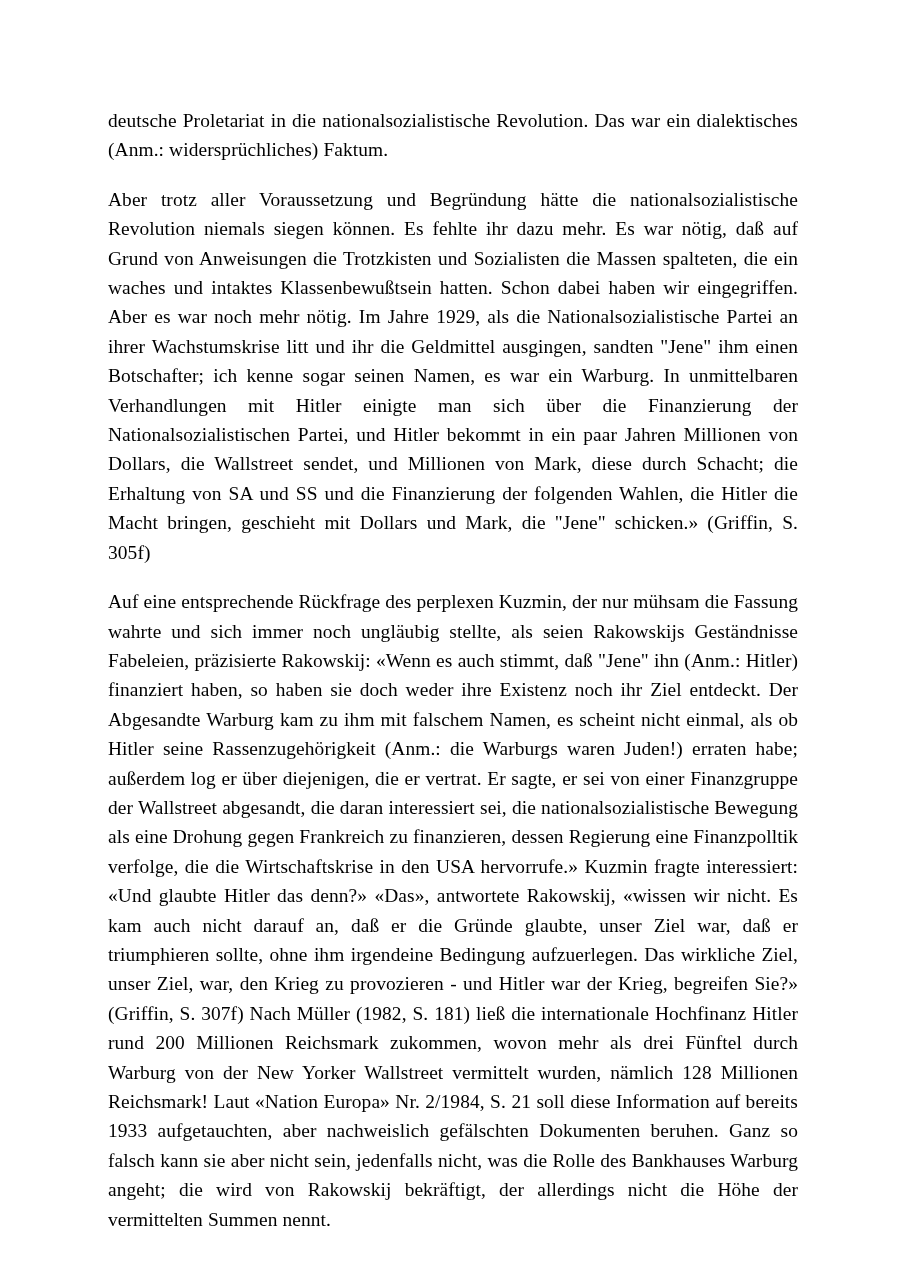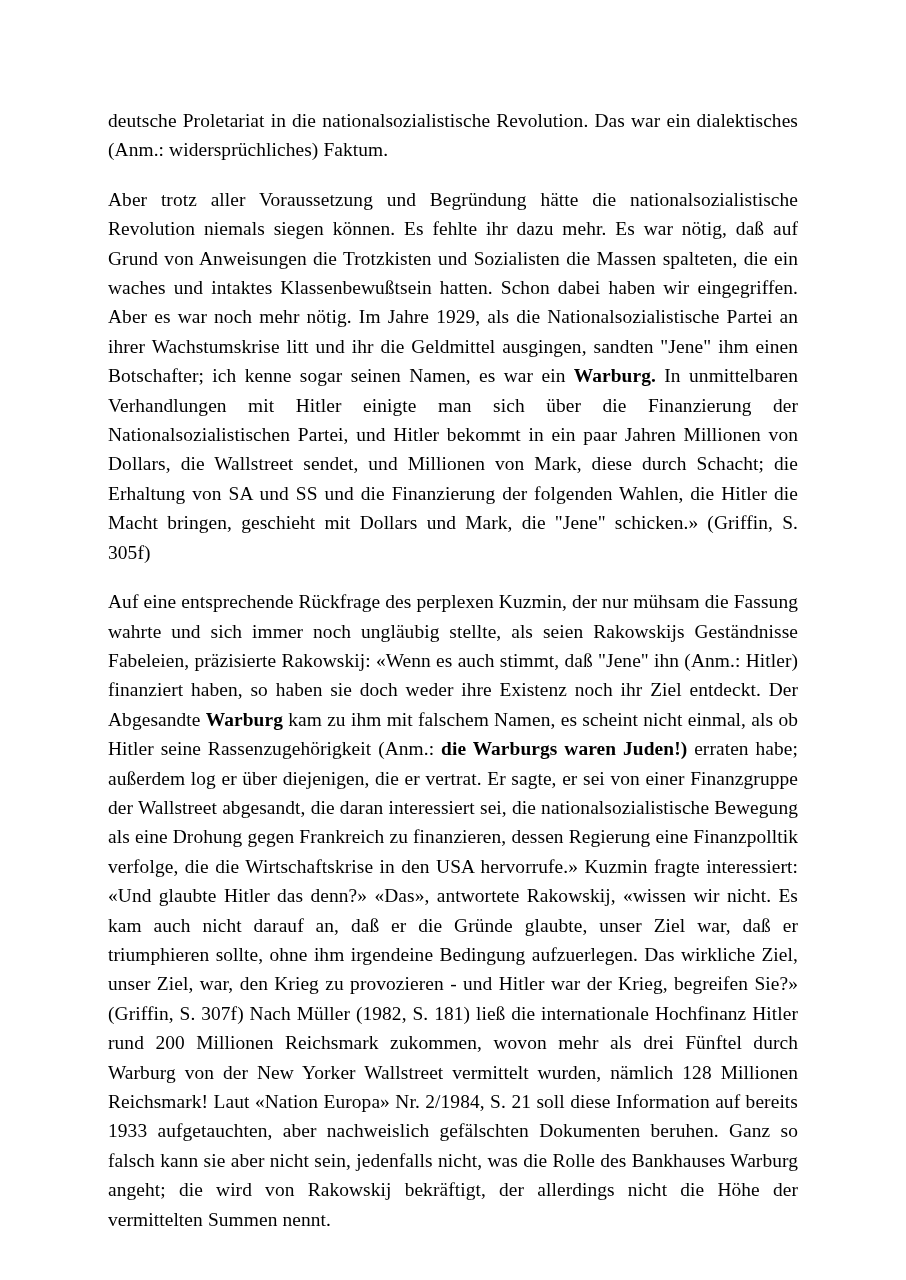--- a/index.html
+++ b/index.html
@@ -35,21 +35,21 @@
     text-justify: inter-word;
     -webkit-hyphens: none;
     hyphens: none;
     word-spacing: 0.005em;
     letter-spacing: 0.005em;
   }
   p.para:last-child {
     margin-bottom: 0;
   }
   .b {
-    font-weight: bold;
+    font-weight: normal;
   }
 </style>
 </head>
 <body style="background: rgb(255, 255, 255); color: rgb(0, 0, 0);">
 
 <div class="page">
   <div class="text-column" id="text-column">
       <p class="para"><span>deutsche Proletariat in die nationalsozialistische Revolution. Das war ein dialektisches (Anm.: widersprüchliches) Faktum.</span></p>
       <p class="para"><span>Aber trotz aller Voraussetzung und Begründung hätte die nationalsozialistische Revolution niemals siegen können. Es fehlte ihr dazu mehr. Es war nötig, daß auf Grund von Anweisungen die Trotzkisten und Sozialisten die Massen spalteten, die ein waches und intaktes Klassenbewußtsein hatten. Schon dabei haben wir eingegriffen. Aber es war noch mehr nötig. Im Jahre 1929, als die Nationalsozialistische Partei an ihrer Wachstumskrise litt und ihr die Geldmittel ausgingen, sandten "Jene" ihm einen Botschafter; ich kenne sogar seinen Namen, es war ein </span><span class="b">Warburg.</span><span> In unmittelbaren Verhandlungen mit Hitler einigte man sich über die Finanzierung der Nationalsozialistischen Partei, und Hitler bekommt in ein paar Jahren Millionen von Dollars, die Wallstreet sendet, und Millionen von Mark, diese durch Schacht; die Erhaltung von SA und SS und die Finanzierung der folgenden Wahlen, die Hitler die Macht bringen, geschieht mit Dollars und Mark, die "Jene" schicken.» (Griffin, S. 305f)</span></p>
       <p class="para"><span>Auf eine entsprechende Rückfrage des perplexen Kuzmin, der nur mühsam die Fassung wahrte und sich immer noch ungläubig stellte, als seien Rakowskijs Geständnisse Fabeleien, präzisierte Rakowskij: «Wenn es auch stimmt, daß "Jene" ihn (Anm.: Hitler) finanziert haben, so haben sie doch weder ihre Existenz noch ihr Ziel entdeckt. Der Abgesandte </span><span class="b">Warburg</span><span> kam zu ihm mit falschem Namen, es scheint nicht einmal, als ob Hitler seine Rassenzugehörigkeit (Anm.: </span><span class="b">die Warburgs waren Juden!)</span><span> erraten habe; außerdem log er über diejenigen, die er vertrat. Er sagte, er sei von einer Finanzgruppe der Wallstreet abgesandt, die daran interessiert sei, die nationalsozialistische Bewegung als eine Drohung gegen Frankreich zu finanzieren, dessen Regierung eine Finanzpolltik verfolge, die die Wirtschaftskrise in den USA hervorrufe.» Kuzmin fragte interessiert: «Und glaubte Hitler das denn?» «Das», antwortete Rakowskij, «wissen wir nicht. Es kam auch nicht darauf an, daß er die Gründe glaubte, unser Ziel war, daß er triumphieren sollte, ohne ihm irgendeine Bedingung aufzuerlegen. Das wirkliche Ziel, unser Ziel, war, den Krieg zu provozieren - und Hitler war der Krieg, begreifen Sie?» (Griffin, S. 307f) Nach Müller (1982, S. 181) ließ die internationale Hochfinanz Hitler rund 200 Millionen Reichsmark zukommen, wovon mehr als drei Fünftel durch Warburg von der New Yorker Wallstreet vermittelt wurden, nämlich 128 Millionen Reichsmark! Laut «Nation Europa» Nr. 2/1984, S. 21 soll diese Information auf bereits 1933 aufgetauchten, aber nachweislich gefälschten Dokumenten beruhen. Ganz so falsch kann sie aber nicht sein, jedenfalls nicht, was die Rolle des Bankhauses Warburg angeht; die wird von Rakowskij bekräftigt, der allerdings nicht die Höhe der vermittelten Summen nennt.</span></p>

